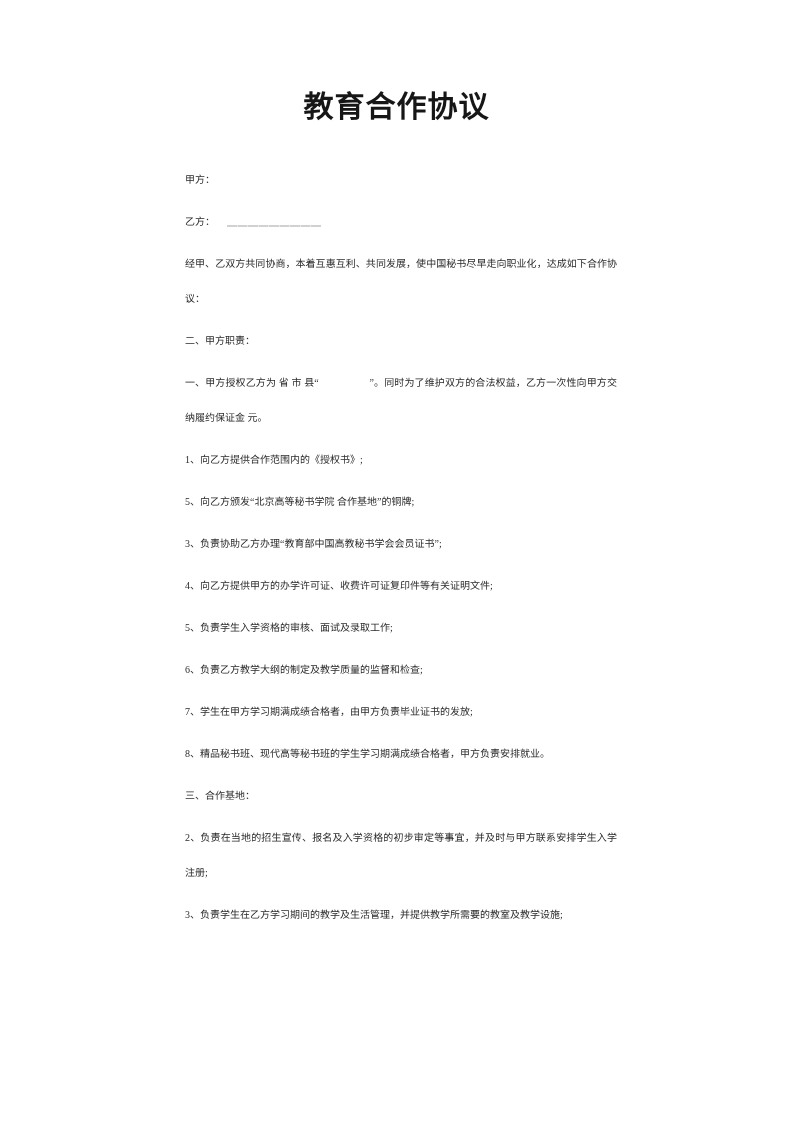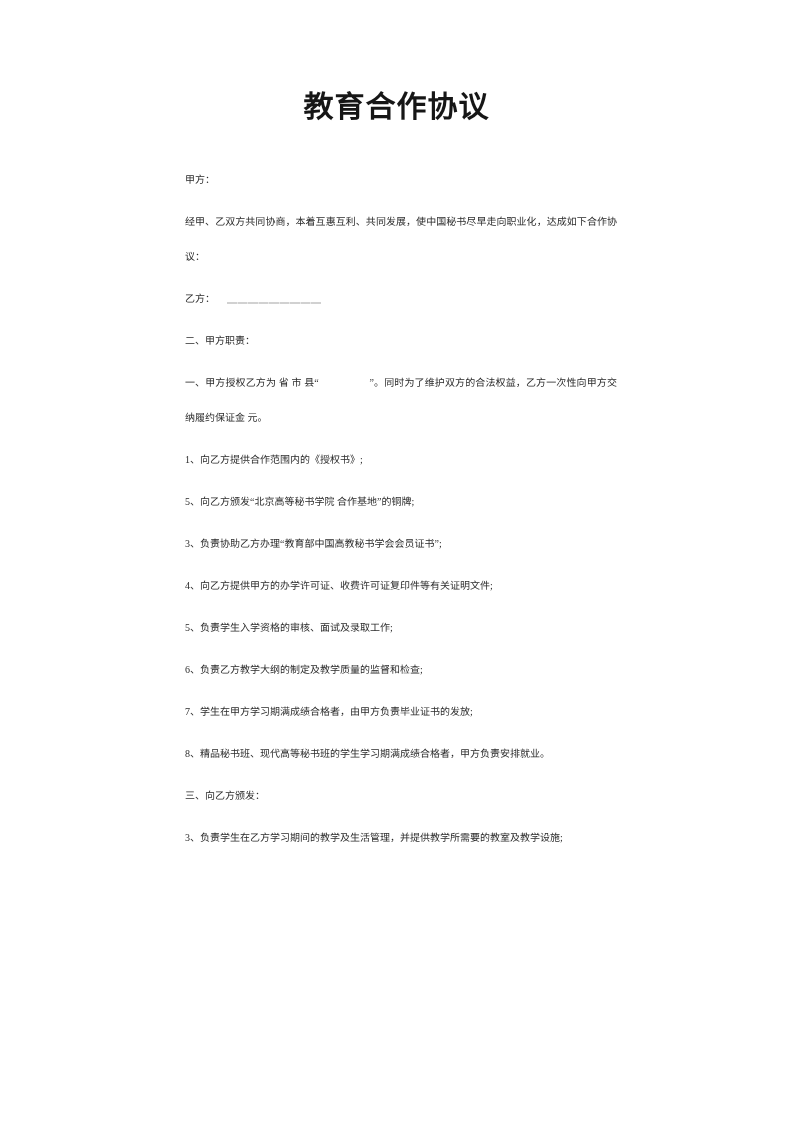--- a/index.html
+++ b/index.html
@@ -47,34 +47,35 @@
 </style>
 </head>
 <body>
 
 <div class="page">
 
   <h1 class="doc-title">教育合作协议</h1>
 
   <p class="para no-justify"><span>甲方：</span></p>
 
+  <p class="para no-justify"><span>乙方：</span><span class="blank-line">＿＿＿＿＿＿＿＿＿</span></p>
+
   <p class="para">经甲、乙双方共同协商，本着互惠互利、共同发展，使中国秘书尽早走向职业化，达成如下合作协议：</p>
-
-  <p class="para no-justify"><span>乙方：</span><span class="blank-line">＿＿＿＿＿＿＿＿＿</span></p>
 
   <p class="para">二、甲方职责：</p>
 
   <p class="para">一、甲方授权乙方为 省 市 县“　　　　　”。同时为了维护双方的合法权益，乙方一次性向甲方交纳履约保证金 元。</p>
 
   <p class="para">1、向乙方提供合作范围内的《授权书》;</p>
   <p class="para">5、向乙方颁发“北京高等秘书学院 合作基地”的铜牌;</p>
   <p class="para">3、负责协助乙方办理“教育部中国高教秘书学会会员证书”;</p>
   <p class="para">4、向乙方提供甲方的办学许可证、收费许可证复印件等有关证明文件;</p>
   <p class="para">5、负责学生入学资格的审核、面试及录取工作;</p>
   <p class="para">6、负责乙方教学大纲的制定及教学质量的监督和检查;</p>
   <p class="para">7、学生在甲方学习期满成绩合格者，由甲方负责毕业证书的发放;</p>
   <p class="para">8、精品秘书班、现代高等秘书班的学生学习期满成绩合格者，甲方负责安排就业。</p>
 
-  <p class="para">三、向乙方颁发：</p>
+  <p class="para">三、合作基地：</p>
 
+  <p class="para">2、负责在当地的招生宣传、报名及入学资格的初步审定等事宜，并及时与甲方联系安排学生入学注册;</p>
   <p class="para">3、负责学生在乙方学习期间的教学及生活管理，并提供教学所需要的教室及教学设施;</p>
 
 </div>
 
 </body></html>

